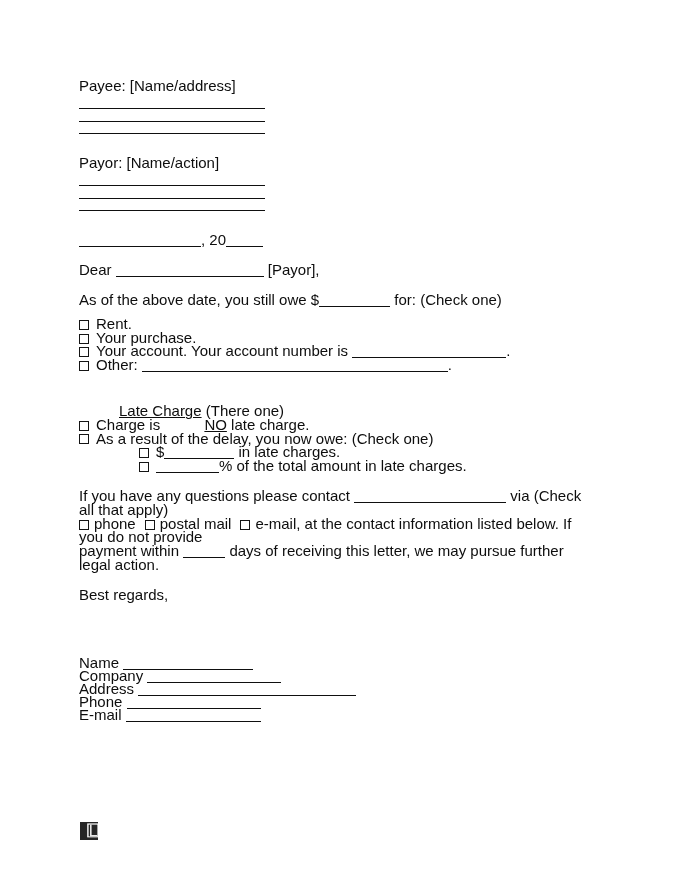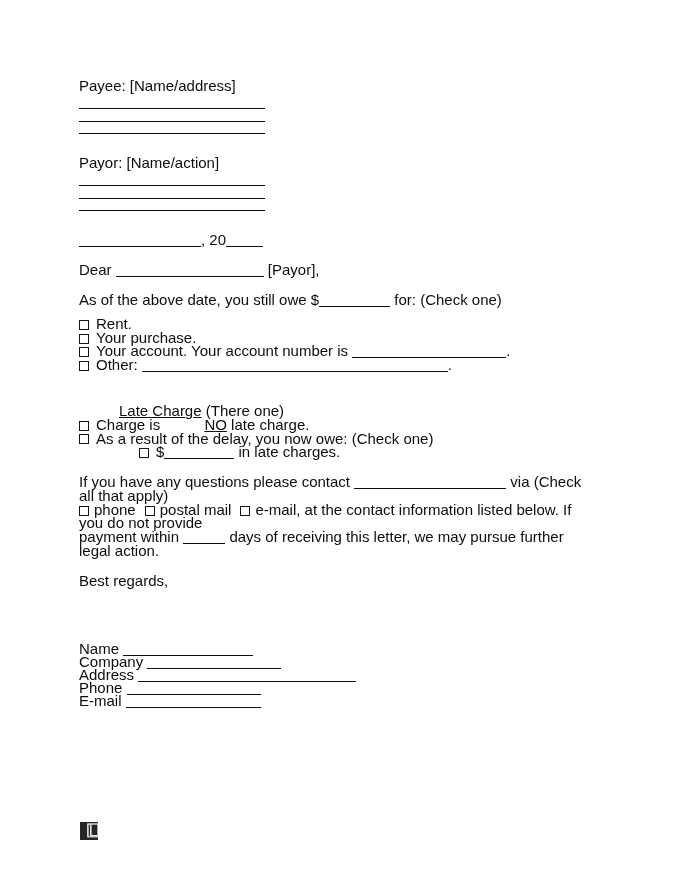--- a/index.html
+++ b/index.html
@@ -182,20 +182,24 @@
       <div class="cb-row ln">
         <span class="cb"></span>
         <span class="cb-label">As a result of the delay, you now owe: (Check one)</span>
       </div>
 
       <div class="cb-row ln indent">
         <span class="cb"></span>
         <span class="cb-label"><span>$</span><span class="rule" style="width:70px"></span><span> in late charges.</span></span>
       </div>
 
+      <div class="cb-row ln indent">
+        <span class="cb"></span>
+        <span class="cb-label"><span></span><span class="rule" style="width:63px"></span><span>% of the total amount in late charges.</span></span>
+      </div>
 
     </div>
 
     <div class="gap-md"></div>
 
     <div class="ln blk"><span>If you have any questions please contact </span><span class="rule" style="width:152px"></span><span> via (Check all that apply)</span><br><span class="cb inline-cb"></span><span>phone</span><span class="cb inline-cb inline-cb-sp"></span><span>postal mail</span><span class="cb inline-cb inline-cb-sp"></span><span>e-mail,</span><span> at the contact information listed below. If you do not provide</span><br><span>payment within </span><span class="rule" style="width:42px"></span><span> days of receiving this letter, we may pursue further legal action.</span></div>
 
     <div class="gap-md"></div>
 
     <div class="ln blk">Best regards,</div>

